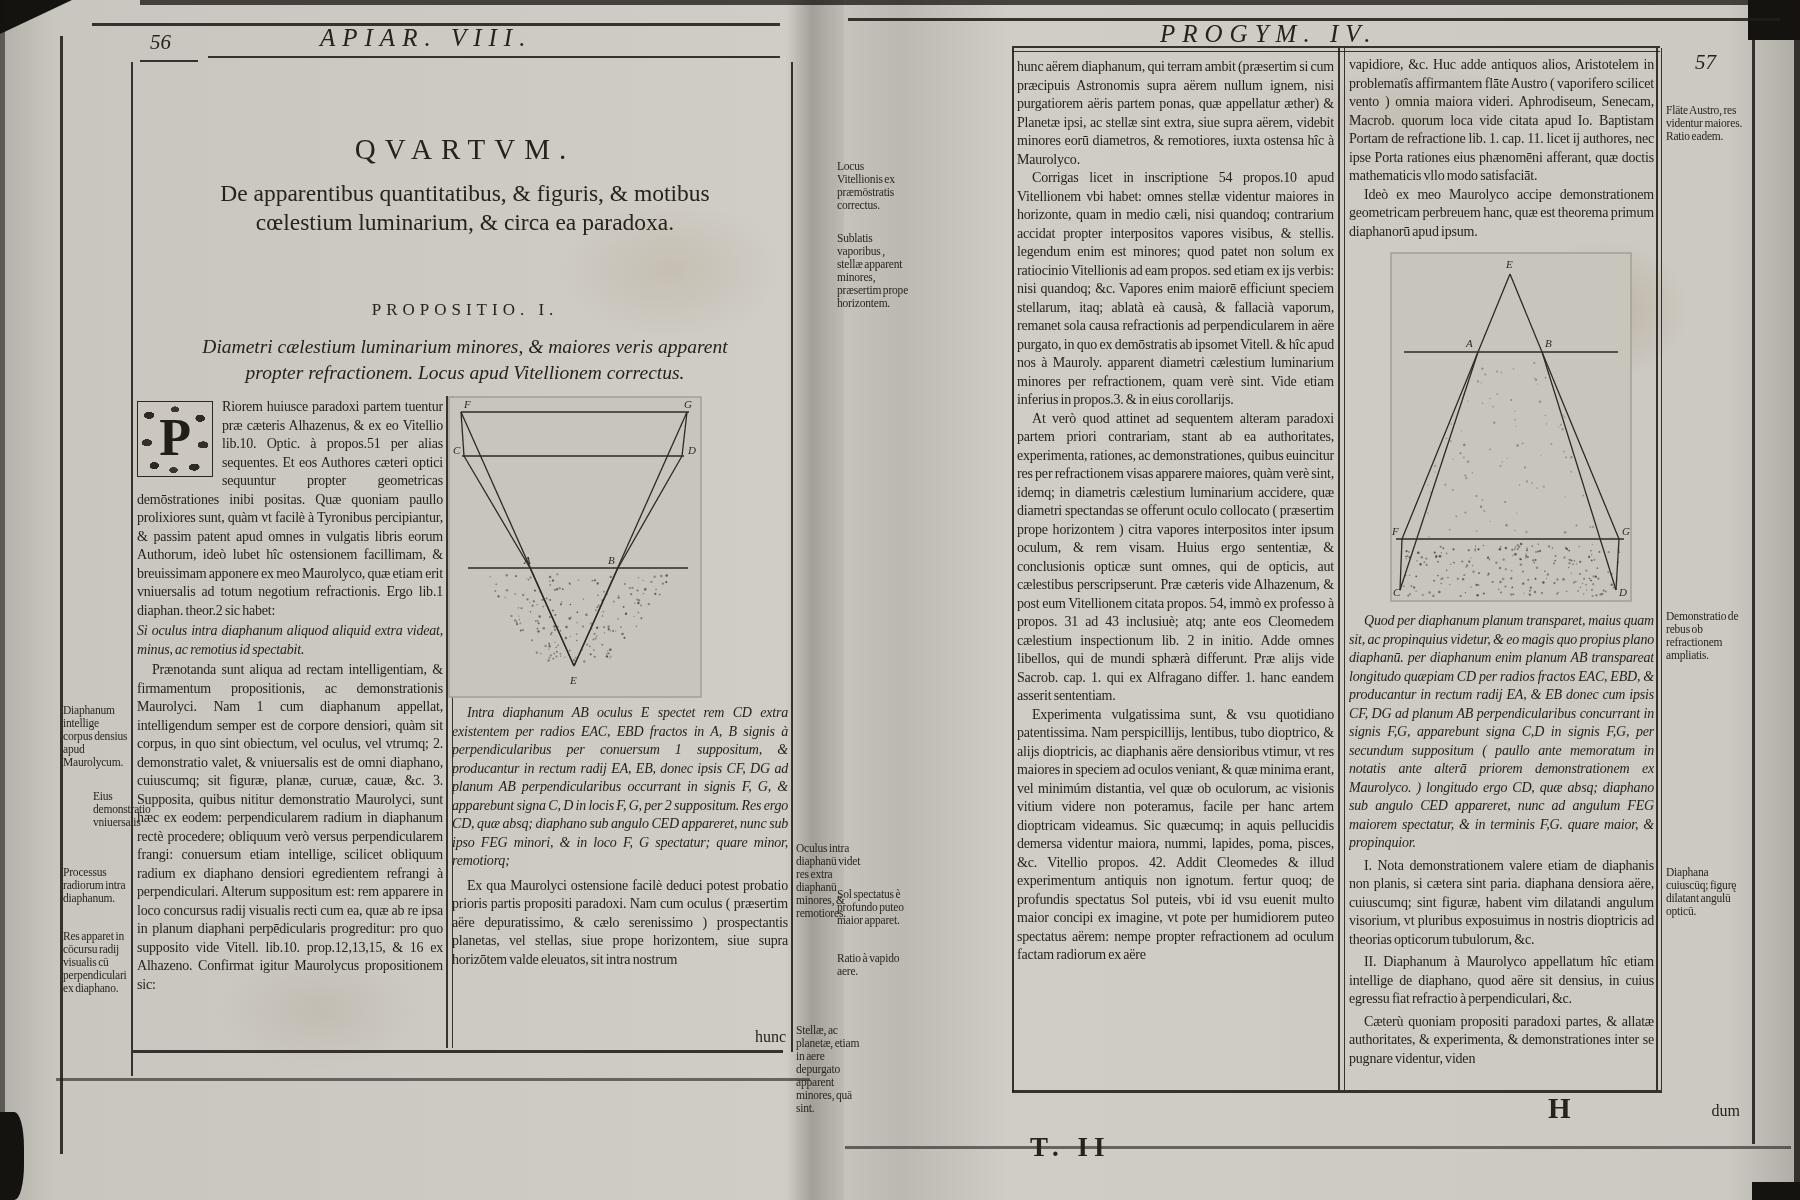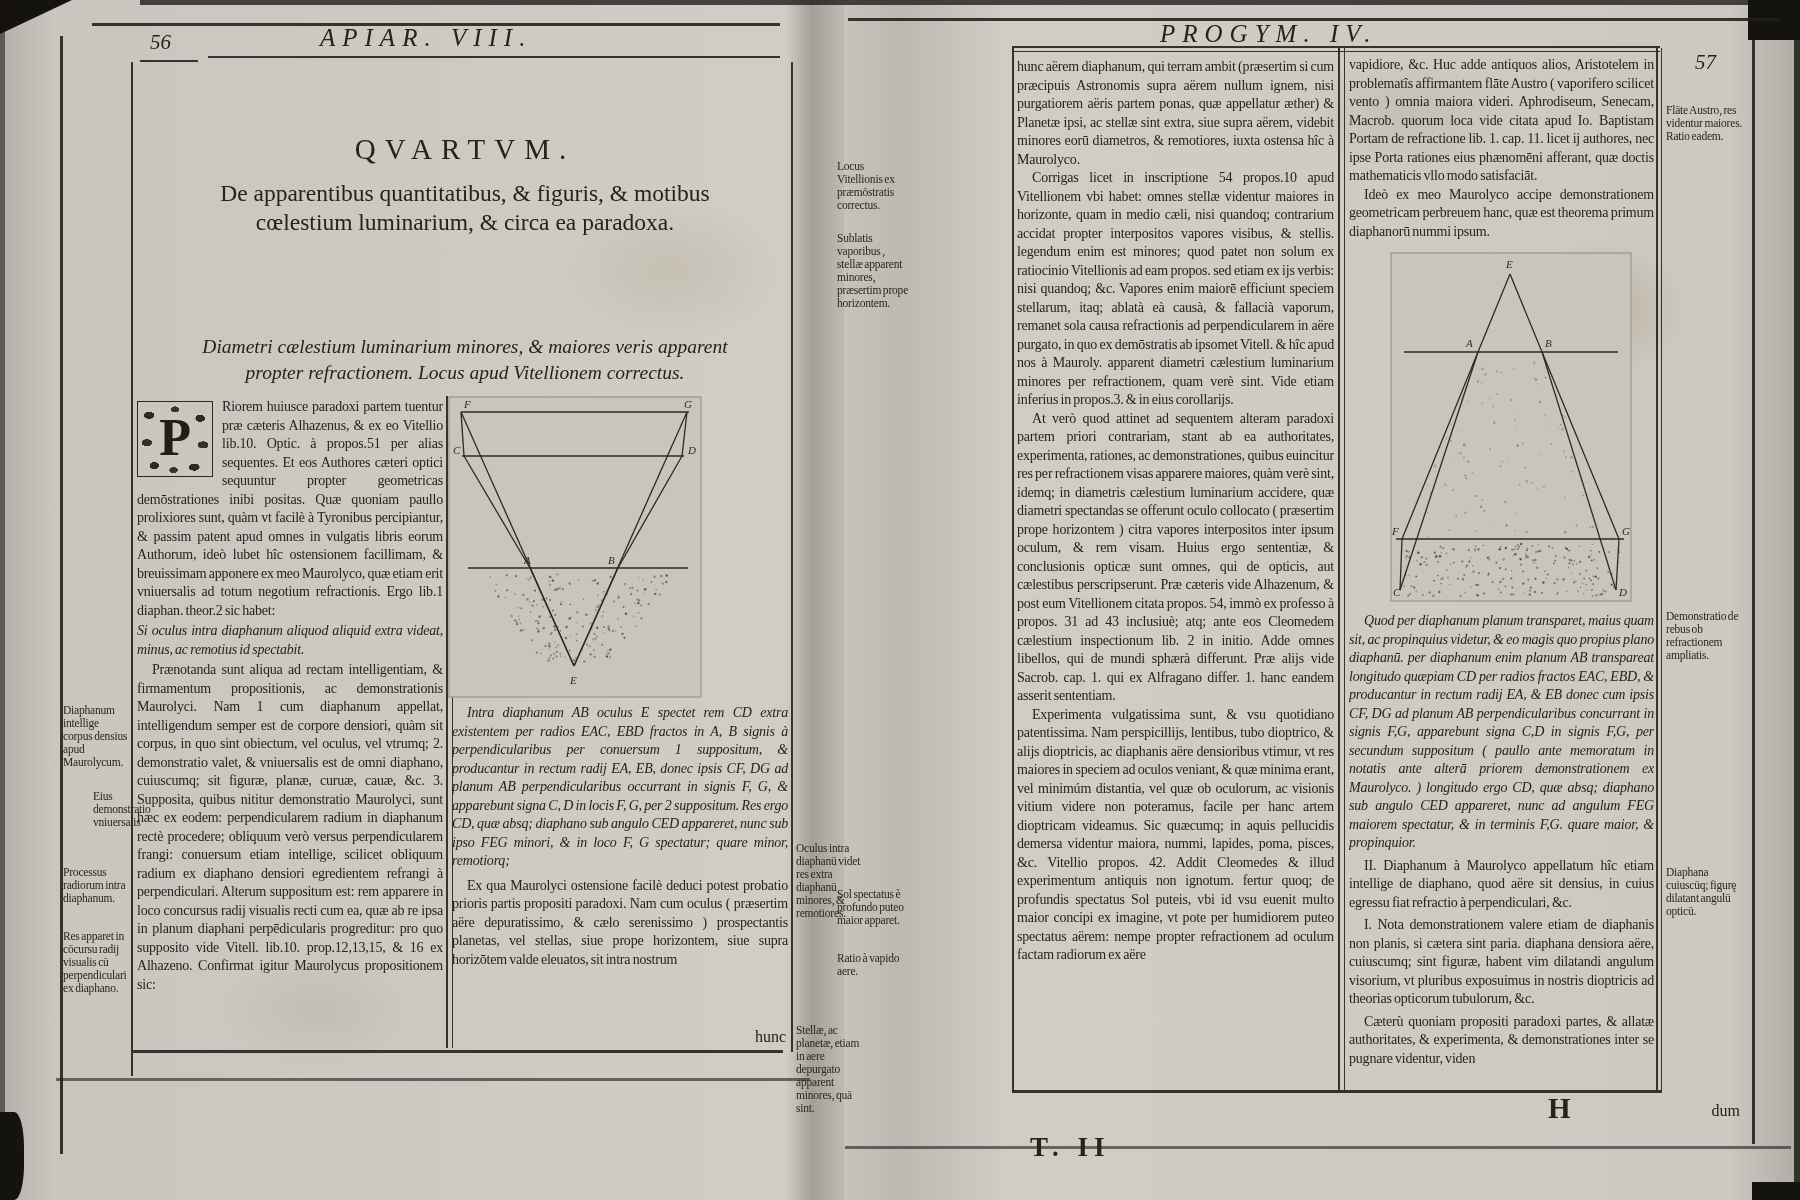--- a/index.html
+++ b/index.html
@@ -65,20 +65,21 @@
   <div class="hr" style="left:133px;top:1050px;width:650px;height:3px;"></div>
   <div class="hr" style="left:56px;top:1078px;width:754px;height:3px;opacity:.6;"></div>
 
   <div class="pgnum" style="left:150px;top:30px;">56</div>
   <div class="hdr" style="left:320px;top:24px;">APIAR. VIII.</div>
 
   <div class="abs" style="left:140px;top:133px;width:650px;text-align:center;font-size:29px;letter-spacing:9px;">QVARTVM.</div>
   <div class="abs" style="left:140px;top:180px;width:650px;text-align:center;font-size:23.5px;">De apparentibus quantitatibus, &amp; figuris, &amp; motibus</div>
   <div class="abs" style="left:140px;top:209px;width:650px;text-align:center;font-size:23.5px;">cœlestium luminarium, &amp; circa ea paradoxa.</div>
 
+  <div class="abs" style="left:140px;top:300px;width:650px;text-align:center;font-size:17px;letter-spacing:5px;">PROPOSITIO. I.</div>
   <div class="abs it" style="left:140px;top:336px;width:650px;text-align:center;font-size:19.5px;">Diametri cælestium luminarium minores, &amp; maiores veris apparent</div>
   <div class="abs it" style="left:140px;top:362px;width:650px;text-align:center;font-size:19.5px;">propter refractionem. Locus apud Vitellionem correctus.</div>
 
   <div class="abs bt" style="left:137px;top:398px;width:306px;height:650px;overflow:hidden;">
     <p><span class="dropcap">P</span><span>Riorem huiusce paradoxi partem tuentur præ cæteris Alhazenus, &amp; ex eo Vitellio lib.10. Optic. à propos.51 per alias sequentes. Et eos Authores cæteri optici sequuntur propter geometricas demōstrationes inibi positas. Quæ quoniam paullo prolixiores sunt, quàm vt facilè à Tyronibus percipiantur, &amp; passim patent apud omnes in vulgatis libris eorum Authorum, ideò lubet hîc ostensionem facillimam, &amp; breuissimam apponere ex meo Maurolyco, quæ etiam erit vniuersalis ad totum negotium refractionis. Ergo lib.1 diaphan. theor.2 sic habet:</span></p>
     <p class="it" style="margin:2px 0;">Si oculus intra diaphanum aliquod aliquid extra videat, minus, ac remotius id spectabit.</p>
     <p class="ind">Prænotanda sunt aliqua ad rectam intelligentiam, &amp; firmamentum propositionis, ac demonstrationis Maurolyci. Nam 1 cum diaphanum appellat, intelligendum semper est de corpore densiori, quàm sit corpus, in quo sint obiectum, vel oculus, vel vtrumq; 2. demonstratio valet, &amp; vniuersalis est de omni diaphano, cuiuscumq; sit figuræ, planæ, curuæ, cauæ, &amp;c. 3. Supposita, quibus nititur demonstratio Maurolyci, sunt hæc ex eodem: perpendicularem radium in diaphanum rectè procedere; obliquum verò versus perpendicularem frangi: conuersum etiam intellige, scilicet obliquum radium ex diaphano densiori egredientem refrangi à perpendiculari. Alterum suppositum est: rem apparere in loco concursus radij visualis recti cum ea, quæ ab re ipsa in planum diaphani perpēdicularis progreditur: pro quo supposito vide Vitell. lib.10. prop.12,13,15, &amp; 16 ex Alhazeno. Confirmat igitur Maurolycus propositionem sic:</p>
   </div>
 
   <svg class="abs" style="left:448px;top:396px;" width="254" height="302" viewBox="0 0 254 302">
@@ -329,21 +330,21 @@
 
   <div class="abs bt" style="left:1017px;top:58px;width:317px;height:1028px;overflow:hidden;">
     <p>hunc aërem diaphanum, qui terram ambit (præsertim si cum præcipuis Astronomis supra aërem nullum ignem, nisi purgatiorem aëris partem ponas, quæ appellatur æther) &amp; Planetæ ipsi, ac stellæ sint extra, siue supra aërem, videbit minores eorū diametros, &amp; remotiores, iuxta ostensa hîc à Maurolyco.</p>
     <p class="ind">Corrigas licet in inscriptione 54 propos.10 apud Vitellionem vbi habet: omnes stellæ videntur maiores in horizonte, quam in medio cæli, nisi quandoq; contrarium accidat propter interpositos vapores visibus, &amp; stellis. legendum enim est minores; quod patet non solum ex ratiocinio Vitellionis ad eam propos. sed etiam ex ijs verbis: nisi quandoq; &amp;c. Vapores enim maiorē efficiunt speciem stellarum, itaq; ablatà eà causà, &amp; fallacià vaporum, remanet sola causa refractionis ad perpendicularem in aëre purgato, in quo ex demōstratis ab ipsomet Vitell. &amp; hîc apud nos à Mauroly. apparent diametri cælestium luminarium minores per refractionem, quam verè sint. Vide etiam inferius in propos.3. &amp; in eius corollarijs.</p>
     <p class="ind">At verò quod attinet ad sequentem alteram paradoxi partem priori contrariam, stant ab ea authoritates, experimenta, rationes, ac demonstrationes, quibus euincitur res per refractionem visas apparere maiores, quàm verè sint, idemq; in diametris cælestium luminarium accidere, quæ diametri spectandas se offerunt oculo collocato ( præsertim prope horizontem ) citra vapores interpositos inter ipsum oculum, &amp; rem visam. Huius ergo sententiæ, &amp; conclusionis opticæ sunt omnes, qui de opticis, aut cælestibus perscripserunt. Præ cæteris vide Alhazenum, &amp; post eum Vitellionem citata propos. 54, immò ex professo à propos. 31 ad 43 inclusiuè; atq; ante eos Cleomedem cælestium inspectionum lib. 2 in initio. Adde omnes libellos, qui de mundi sphærà differunt. Præ alijs vide Sacrob. cap. 1. qui ex Alfragano differ. 1. hanc eandem asserit sententiam.</p>
     <p class="ind">Experimenta vulgatissima sunt, &amp; vsu quotidiano patentissima. Nam perspicillijs, lentibus, tubo dioptrico, &amp; alijs dioptricis, ac diaphanis aëre densioribus vtimur, vt res maiores in speciem ad oculos veniant, &amp; quæ minima erant, vel minimúm distantia, vel quæ ob oculorum, ac visionis vitium videre non poteramus, facile per hanc artem dioptricam videamus. Sic quæcumq; in aquis pellucidis demersa videntur maiora, nummi, lapides, poma, pisces, &amp;c. Vitellio propos. 42. Addit Cleomedes &amp; illud experimentum antiquis non ignotum. fertur quoq; de profundis spectatus Sol puteis, vbi id vsu euenit multo maior concipi ex imagine, vt pote per humidiorem puteo spectatus aërem: nempe propter refractionem ad oculum factam radiorum ex aëre</p>
   </div>
 
   <div class="abs bt" style="left:1349px;top:56px;width:305px;height:194px;overflow:hidden;">
     <p>vapidiore, &amp;c. Huc adde antiquos alios, Aristotelem in problematîs affirmantem flāte Austro ( vaporifero scilicet vento ) omnia maiora videri. Aphrodiseum, Senecam, Macrob. quorum loca vide citata apud Io. Baptistam Portam de refractione lib. 1. cap. 11. licet ij authores, nec ipse Porta rationes eius phænomēni afferant, quæ doctis mathematicis vllo modo satisfaciāt.</p>
-    <p class="ind">Ideò ex meo Maurolyco accipe demonstrationem geometricam perbreuem hanc, quæ est theorema primum diaphanorū nummi ipsum.</p>
+    <p class="ind">Ideò ex meo Maurolyco accipe demonstrationem geometricam perbreuem hanc, quæ est theorema primum diaphanorū apud ipsum.</p>
   </div>
 
   <svg class="abs" style="left:1390px;top:252px;" width="242" height="350" viewBox="0 0 242 350">
     <rect x="1" y="1" width="240" height="348" fill="#c8c5bd" stroke="#a49f95" stroke-width="1.5"></rect>
     <g stroke="#2e2a23" stroke-width="1.3" fill="none">
       <line x1="14" y1="100" x2="228" y2="100"></line>
       <line x1="6" y1="287" x2="234" y2="287"></line>
       <polyline points="120,22 88,100 12,287"></polyline>
       <polyline points="120,22 152,100 229,287"></polyline>
       <line x1="88" y1="100" x2="10" y2="338"></line>
@@ -649,22 +650,22 @@
       <text x="155" y="95">B</text>
       <text x="2" y="283">F</text>
       <text x="232" y="283">G</text>
       <text x="3" y="344">C</text>
       <text x="229" y="344">D</text>
     </g>
   </svg>
 
   <div class="abs bt" style="left:1349px;top:612px;width:305px;height:478px;overflow:hidden;">
     <p class="it ind">Quod per diaphanum planum transparet, maius quam sit, ac propinquius videtur, &amp; eo magis quo propius plano diaphanū. per diaphanum enim planum AB transpareat longitudo quæpiam CD per radios fractos EAC, EBD, &amp; producantur in rectum radij EA, &amp; EB donec cum ipsis CF, DG ad planum AB perpendicularibus concurrant in signis F,G, apparebunt signa C,D in signis F,G, per secundum suppositum ( paullo ante memoratum in notatis ante alterā priorem demonstrationem ex Maurolyco. ) longitudo ergo CD, quæ absq; diaphano sub angulo CED appareret, nunc ad angulum FEG maiorem spectatur, &amp; in terminis F,G. quare maior, &amp; propinquior.</p>
+    <p class="ind" style="margin-top:4px;">I. Nota demonstrationem valere etiam de diaphanis non planis, si cætera sint paria. diaphana densiora aëre, cuiuscumq; sint figuræ, habent vim dilatandi angulum visorium, vt pluribus exposuimus in nostris dioptricis ad theorias opticorum tubulorum, &amp;c.</p>
     <p class="ind" style="margin-top:4px;">II. Diaphanum à Maurolyco appellatum hîc etiam intellige de diaphano, quod aëre sit densius, in cuius egressu fiat refractio à perpendiculari, &amp;c.</p>
-    <p class="ind" style="margin-top:4px;">I. Nota demonstrationem valere etiam de diaphanis non planis, si cætera sint paria. diaphana densiora aëre, cuiuscumq; sint figuræ, habent vim dilatandi angulum visorium, vt pluribus exposuimus in nostris dioptricis ad theorias opticorum tubulorum, &amp;c.</p>
     <p class="ind" style="margin-top:4px;">Cæterù quoniam propositi paradoxi partes, &amp; allatæ authoritates, &amp; experimenta, &amp; demonstrationes inter se pugnare videntur, viden</p>
   </div>
 
   <div class="mn" style="left:837px;top:160px;width:72px;">Locus Vitellionis ex præmōstratis correctus.</div>
   <div class="mn" style="left:837px;top:232px;width:72px;">Sublatis vaporibus , stellæ apparent minores, præsertim prope horizontem.</div>
   <div class="mn" style="left:837px;top:888px;width:72px;">Sol spectatus è profundo puteo maior apparet.</div>
   <div class="mn" style="left:837px;top:952px;width:72px;">Ratio à vapido aere.</div>
 
   <div class="mn" style="left:1666px;top:82px;width:80px;margin-top:22px;">Flāte Austro, res videntur maiores. Ratio eadem.</div>
   <div class="mn" style="left:1666px;top:610px;width:80px;">Demonstratio de rebus ob refractionem ampliatis.</div>

